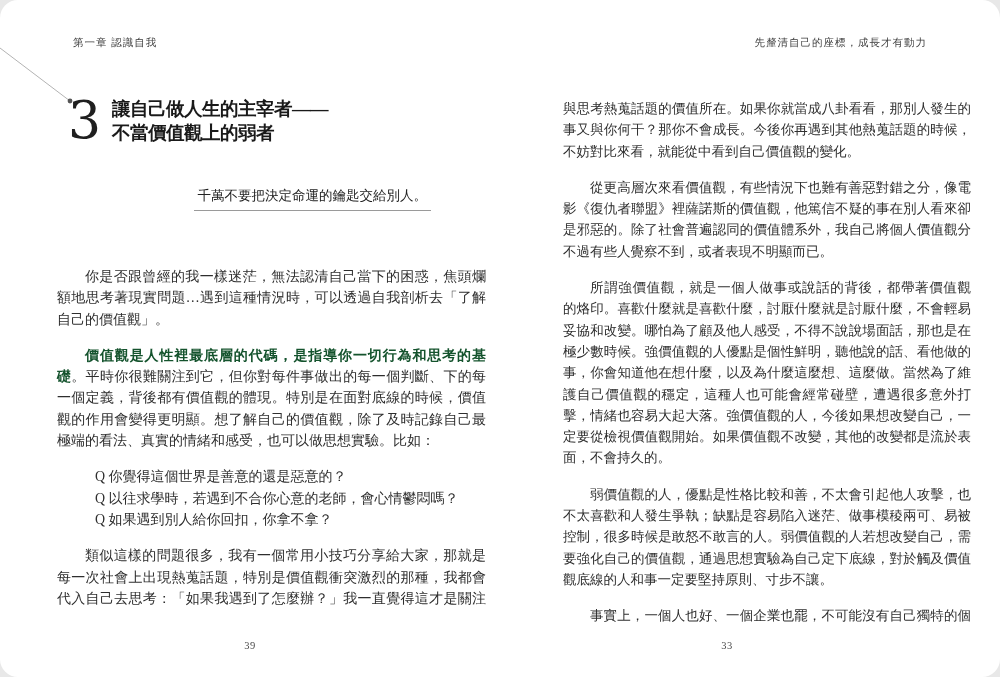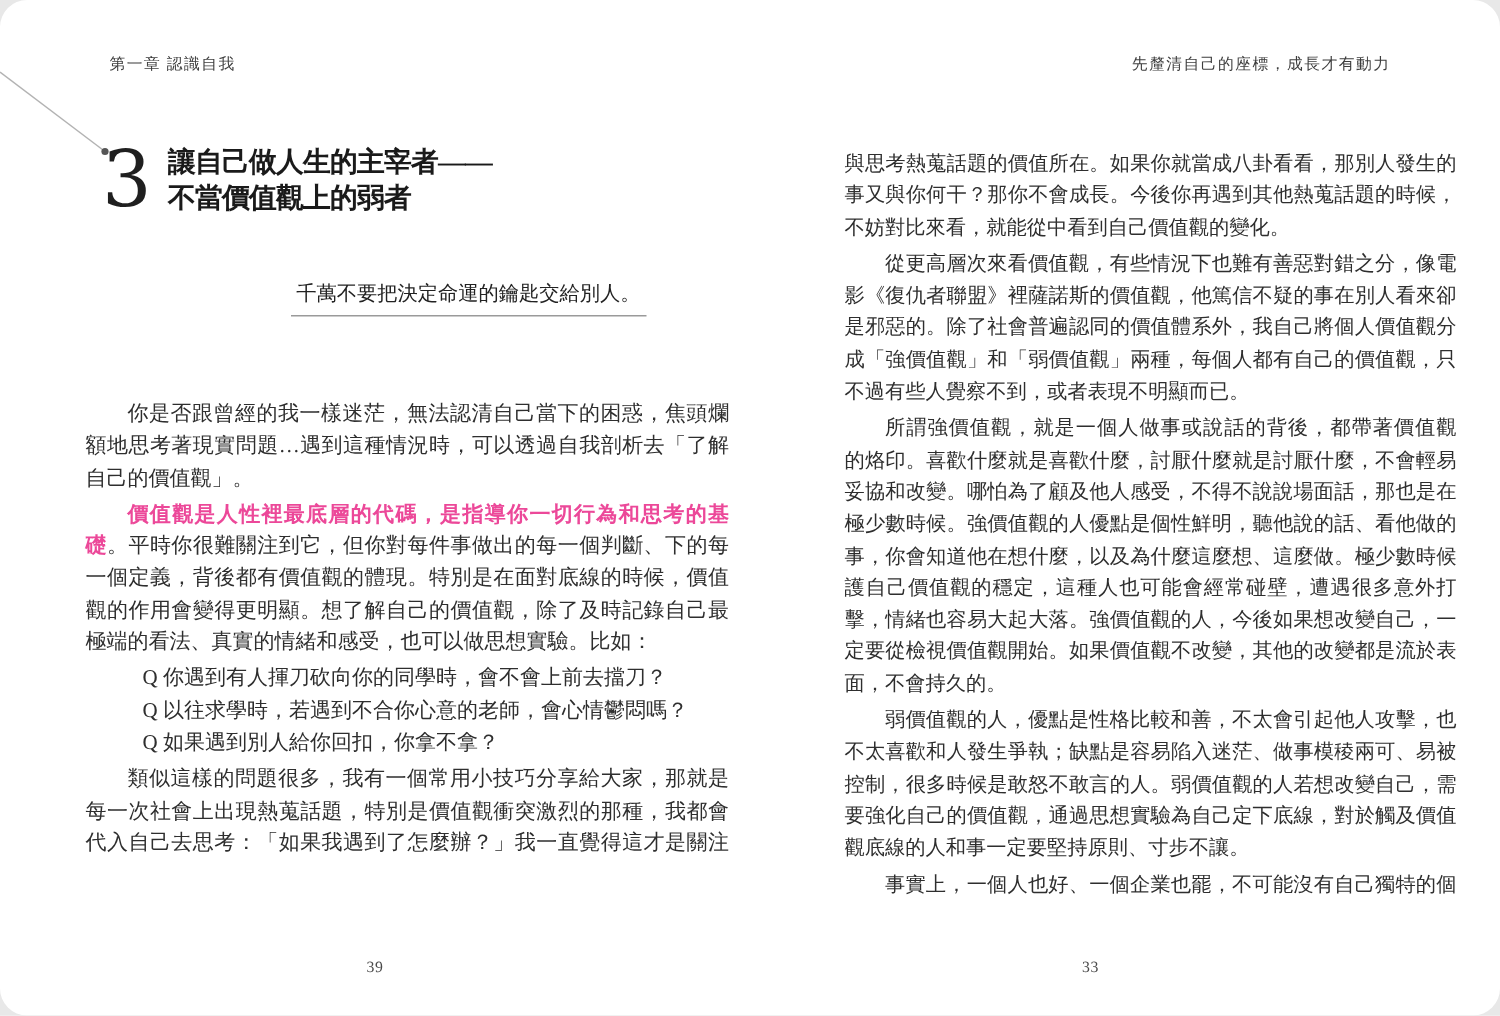--- a/index.html
+++ b/index.html
@@ -41,30 +41,30 @@
   .epigraph span {
     display:inline-block;
     border-bottom:1px solid var(--rule,#9a9a9a);
     padding:0 4px 5px 4px;
   }
 
   .body-col { position:absolute; font-size:14px; }
   #body-left  { left:57px;  top:266px; width:429px; }
   #body-right { left:563px; top:98px;  width:408px; font-size:13.5px; }
 
-  .block + .block { margin-top:3px; }
+  .block + .block { margin-top:15px; }
   .block.questions { padding-left:38px; }
 
   .line {
     line-height:21.3px; height:21.3px;
     text-align:left; overflow:visible; white-space:nowrap;
   }
   .line.just { white-space:normal; text-align:justify; text-align-last:justify; }
   .line.first { text-indent:2em; }
-  .line b { font-weight:bold; color:#ec4899; }
+  .line b { font-weight:bold; color:#14532d; }
 
   .page-num {
     position:absolute; top:640px; width:500px;
     text-align:center; font-size:10.5px; color:#4a4a4a; letter-spacing:0.5px;
   }
   #pn-left { left:0; }
   #pn-right { left:477px; }
 </style>
 </head>
 <body>
@@ -98,50 +98,49 @@
         <div class="line">自己的價值觀」。</div>
       </div>
       <div class="block">
         <div class="line first just"><b>價值觀是人性裡最底層的代碼，是指導你一切行為和思考的基</b></div>
         <div class="line just"><b>礎</b>。平時你很難關注到它，但你對每件事做出的每一個判斷、下的每</div>
         <div class="line just">一個定義，背後都有價值觀的體現。特別是在面對底線的時候，價值</div>
         <div class="line just">觀的作用會變得更明顯。想了解自己的價值觀，除了及時記錄自己最</div>
         <div class="line">極端的看法、真實的情緒和感受，也可以做思想實驗。比如：</div>
       </div>
       <div class="block questions">
-        <div class="line">Q 你遇到有人揮刀砍向你的同學時，會不會上前去擋刀？</div>
+        <div class="line">Q 你覺得這個世界是善意的還是惡意的？</div>
         <div class="line">Q 以往求學時，若遇到不合你心意的老師，會心情鬱悶嗎？</div>
         <div class="line">Q 如果遇到別人給你回扣，你拿不拿？</div>
       </div>
       <div class="block">
         <div class="line first just">類似這樣的問題很多，我有一個常用小技巧分享給大家，那就是</div>
         <div class="line just">每一次社會上出現熱蒐話題，特別是價值觀衝突激烈的那種，我都會</div>
         <div class="line just">代入自己去思考：「如果我遇到了怎麼辦？」我一直覺得這才是關注</div>
       </div>
     </div>
 
   <div class="body-col" id="body-right">
       <div class="block">
         <div class="line just">與思考熱蒐話題的價值所在。如果你就當成八卦看看，那別人發生的</div>
         <div class="line just">事又與你何干？那你不會成長。今後你再遇到其他熱蒐話題的時候，</div>
         <div class="line">不妨對比來看，就能從中看到自己價值觀的變化。</div>
       </div>
       <div class="block">
         <div class="line first just">從更高層次來看價值觀，有些情況下也難有善惡對錯之分，像電</div>
         <div class="line just">影《復仇者聯盟》裡薩諾斯的價值觀，他篤信不疑的事在別人看來卻</div>
         <div class="line just">是邪惡的。除了社會普遍認同的價值體系外，我自己將個人價值觀分</div>
-        <div class="line just">成「強價值觀」和「弱價值觀」兩種，每個人都有自己的價值觀，只</div>
         <div class="line">不過有些人覺察不到，或者表現不明顯而已。</div>
       </div>
       <div class="block">
         <div class="line first just">所謂強價值觀，就是一個人做事或說話的背後，都帶著價值觀</div>
         <div class="line just">的烙印。喜歡什麼就是喜歡什麼，討厭什麼就是討厭什麼，不會輕易</div>
         <div class="line just">妥協和改變。哪怕為了顧及他人感受，不得不說說場面話，那也是在</div>
         <div class="line just">極少數時候。強價值觀的人優點是個性鮮明，聽他說的話、看他做的</div>
-        <div class="line just">事，你會知道他在想什麼，以及為什麼這麼想、這麼做。極少數時候</div>
+        <div class="line just">事，你會知道他在想什麼，以及為什麼這麼想、這麼做。當然為了維</div>
         <div class="line just">護自己價值觀的穩定，這種人也可能會經常碰壁，遭遇很多意外打</div>
         <div class="line just">擊，情緒也容易大起大落。強價值觀的人，今後如果想改變自己，一</div>
         <div class="line just">定要從檢視價值觀開始。如果價值觀不改變，其他的改變都是流於表</div>
         <div class="line">面，不會持久的。</div>
       </div>
       <div class="block">
         <div class="line first just">弱價值觀的人，優點是性格比較和善，不太會引起他人攻擊，也</div>
         <div class="line just">不太喜歡和人發生爭執；缺點是容易陷入迷茫、做事模稜兩可、易被</div>
         <div class="line just">控制，很多時候是敢怒不敢言的人。弱價值觀的人若想改變自己，需</div>
         <div class="line just">要強化自己的價值觀，通過思想實驗為自己定下底線，對於觸及價值</div>

